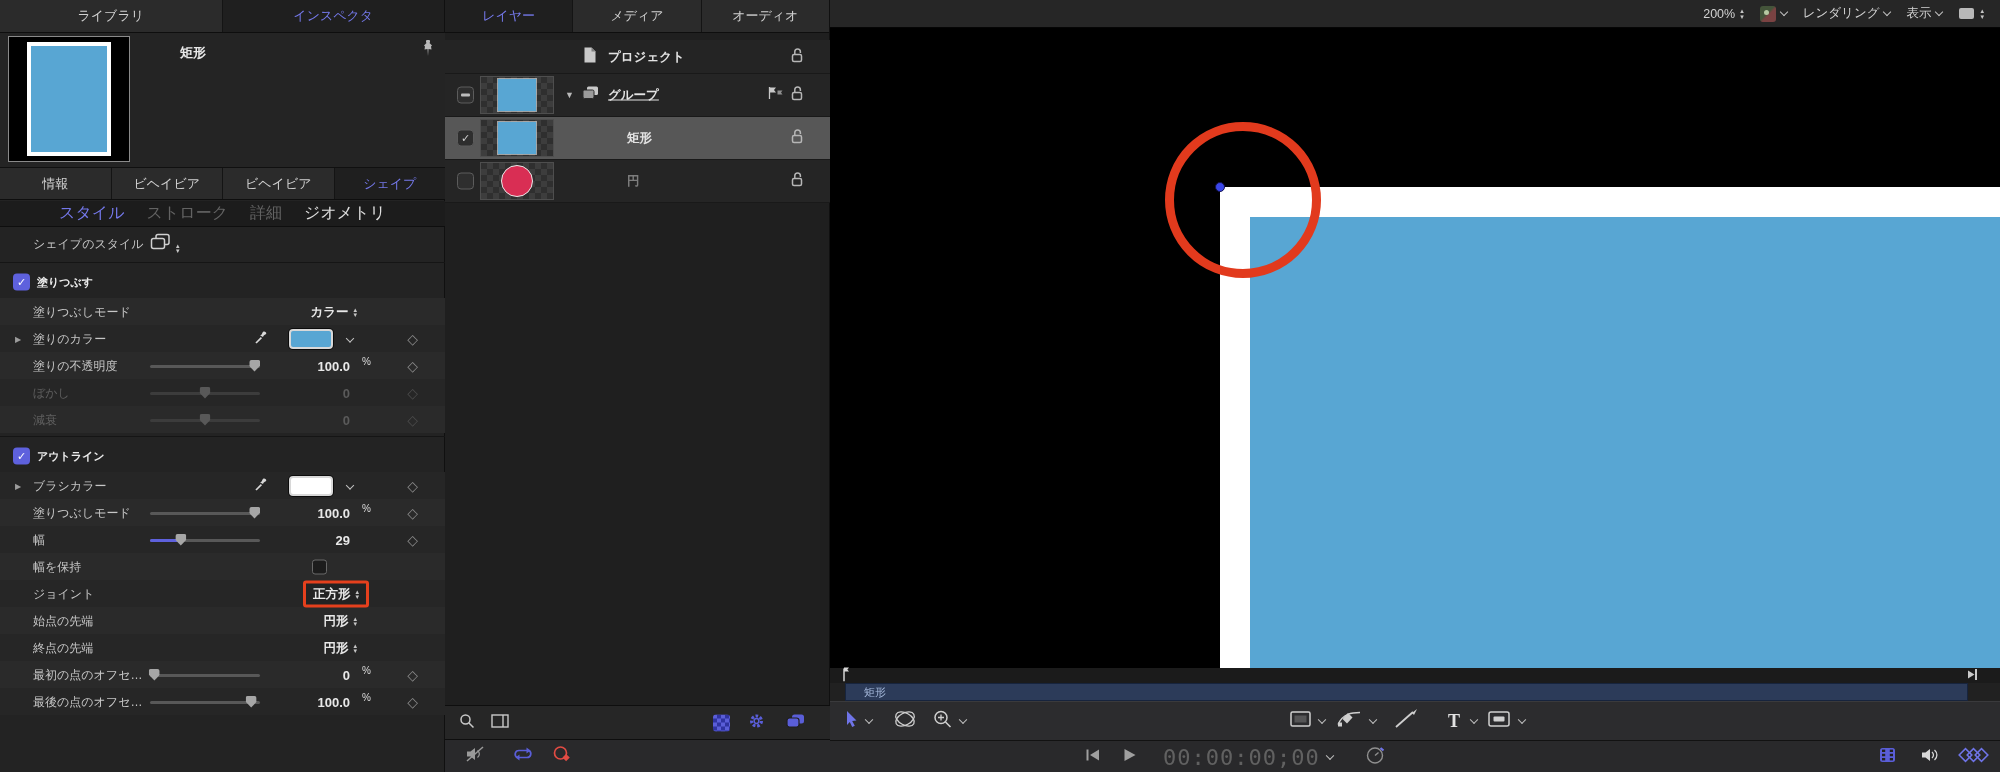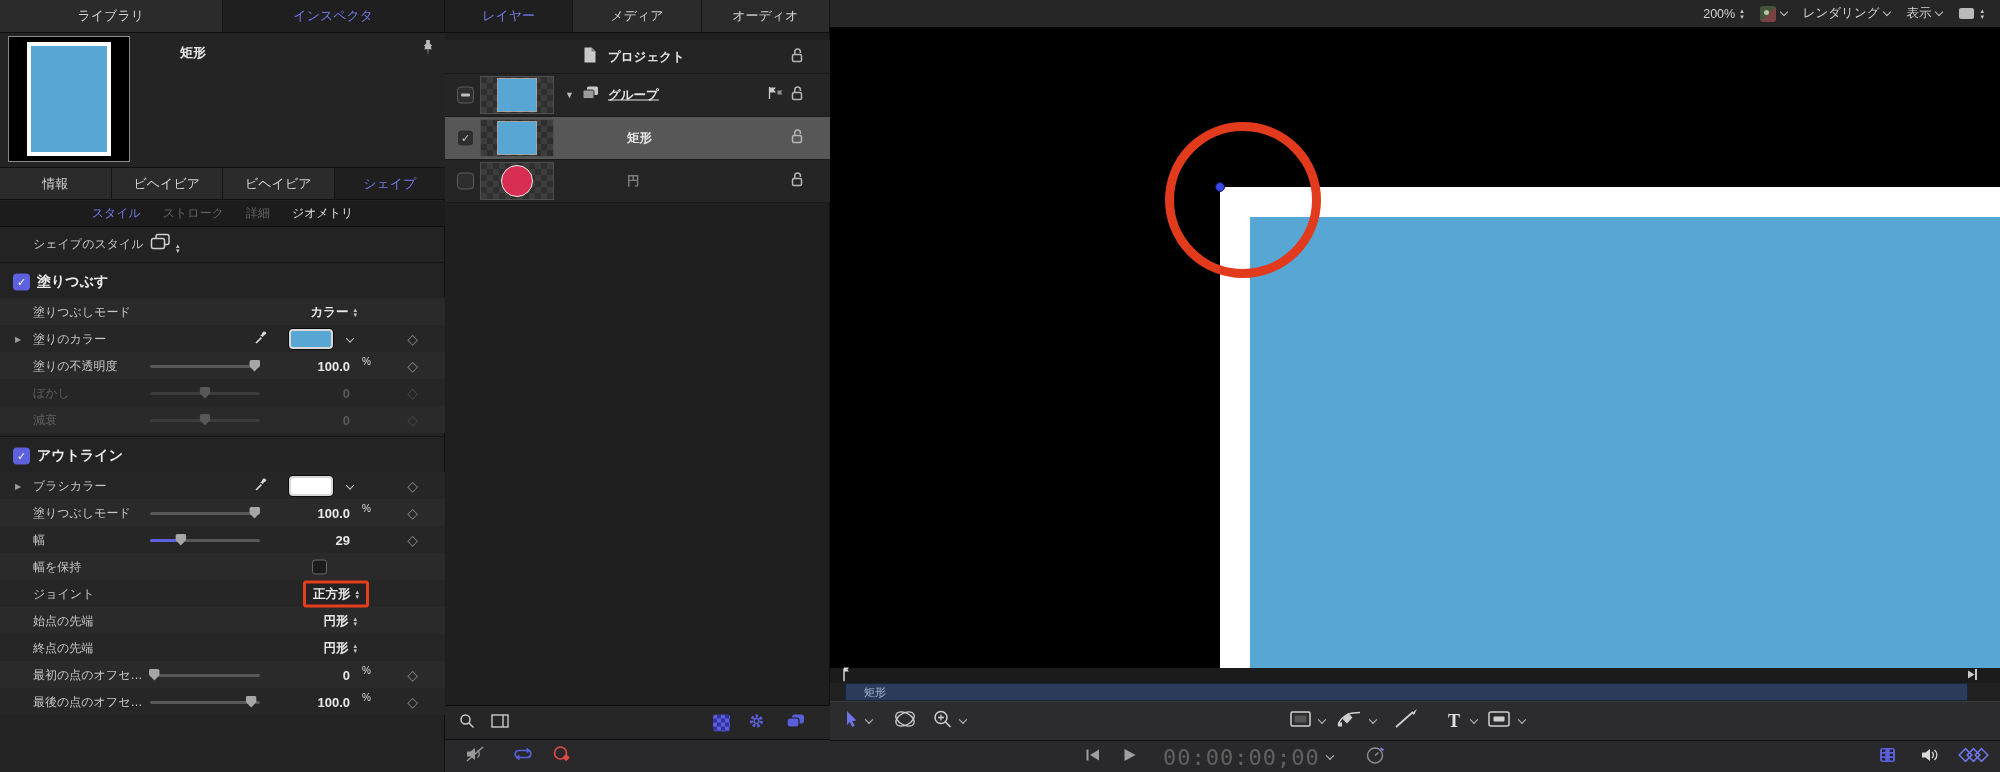--- a/index.html
+++ b/index.html
@@ -17,31 +17,31 @@
   .tab.active{background:#1f1f1f;color:#7478ea}
   
   #preview-zone{position:absolute;left:0;top:33px;width:445px;height:135px;background:#242424;border-bottom:1px solid #101010}
   #preview-box{position:absolute;left:8px;top:3px;width:122px;height:126px;background:#000;border:1px solid #8a8a8a;display:flex;align-items:center;justify-content:center}
   #preview-shape{width:84px;height:114px;background:#58a6d3;border:4px solid #fff}
   #preview-title{position:absolute;left:180px;top:11px;font-size:13px;color:#e8e8e8;font-weight:bold}
   #pin{position:absolute;right:10px;top:6px}
   
   #cat-tabs{position:absolute;left:0;top:168px;width:445px;height:32px;display:flex;background:#1b1b1b;border-bottom:1px solid #0e0e0e}
   #sub-tabs{position:absolute;left:0;top:201px;width:445px;height:26px;display:flex;align-items:center;justify-content:center;gap:22px;background:#1c1c1c;border-bottom:1px solid #0e0e0e}
-  .subtab{font-size:12px;color:#e0e0e0}
+  .subtab{font-size:16px;color:#e0e0e0}
   .subtab.active{color:#7478ea}
   .subtab.dimmed{color:#636363}
   
   #prop-rows{position:absolute;left:0;top:228px;width:445px;bottom:0;display:flex;flex-direction:column}
   .prow{position:relative;height:27px;flex:none}
   .prow.sa{background:#2a2a2a}.prow.sb{background:#262626}
   .prow.stylerow{height:31px}.prow.hdr{height:32px}
   .pdivider{height:1px;background:#151515;margin:3px 0;flex:none}
   .lbl{position:absolute;left:33px;top:50%;transform:translateY(-50%);font-size:12px;color:#c6c6c6;white-space:nowrap}
-  .hdr .lbl{left:37px;color:#ededed;font-size:14px;font-weight:bold}
+  .hdr .lbl{left:37px;color:#ededed;font-size:11px;font-weight:bold}
   .prow.dim .lbl{color:#5e5e5e}
   .tri{position:absolute;left:15px;top:50%;transform:translateY(-50%);font-size:8px;color:#9c9c9c}
   .cb{position:absolute;left:13px;top:50%;transform:translateY(-50%);width:17px;height:17px;border-radius:4px;
      background:#5e61dd;color:#fff;font-size:11px;display:flex;align-items:center;justify-content:center;font-weight:bold}
   .cbr{position:absolute;right:118px;top:50%;transform:translateY(-50%);width:15px;height:15px;border-radius:3px;background:#1c1c1c;border:1px solid #686868}
   .kf{position:absolute;right:27px;top:50%;transform:translateY(-50%);color:#8b8b8b;font-size:14px}
   .prow.dim .kf{color:#4c4c4c}
   .sl-track{position:absolute;left:150px;width:110px;top:50%;height:3px;margin-top:-1px;background:#585858;border-radius:2px}
   .prow.dim .sl-track{background:#3c3c3c}
   .sl-fill{position:absolute;left:0;top:0;height:100%;background:#5e61dd;border-radius:2px}

